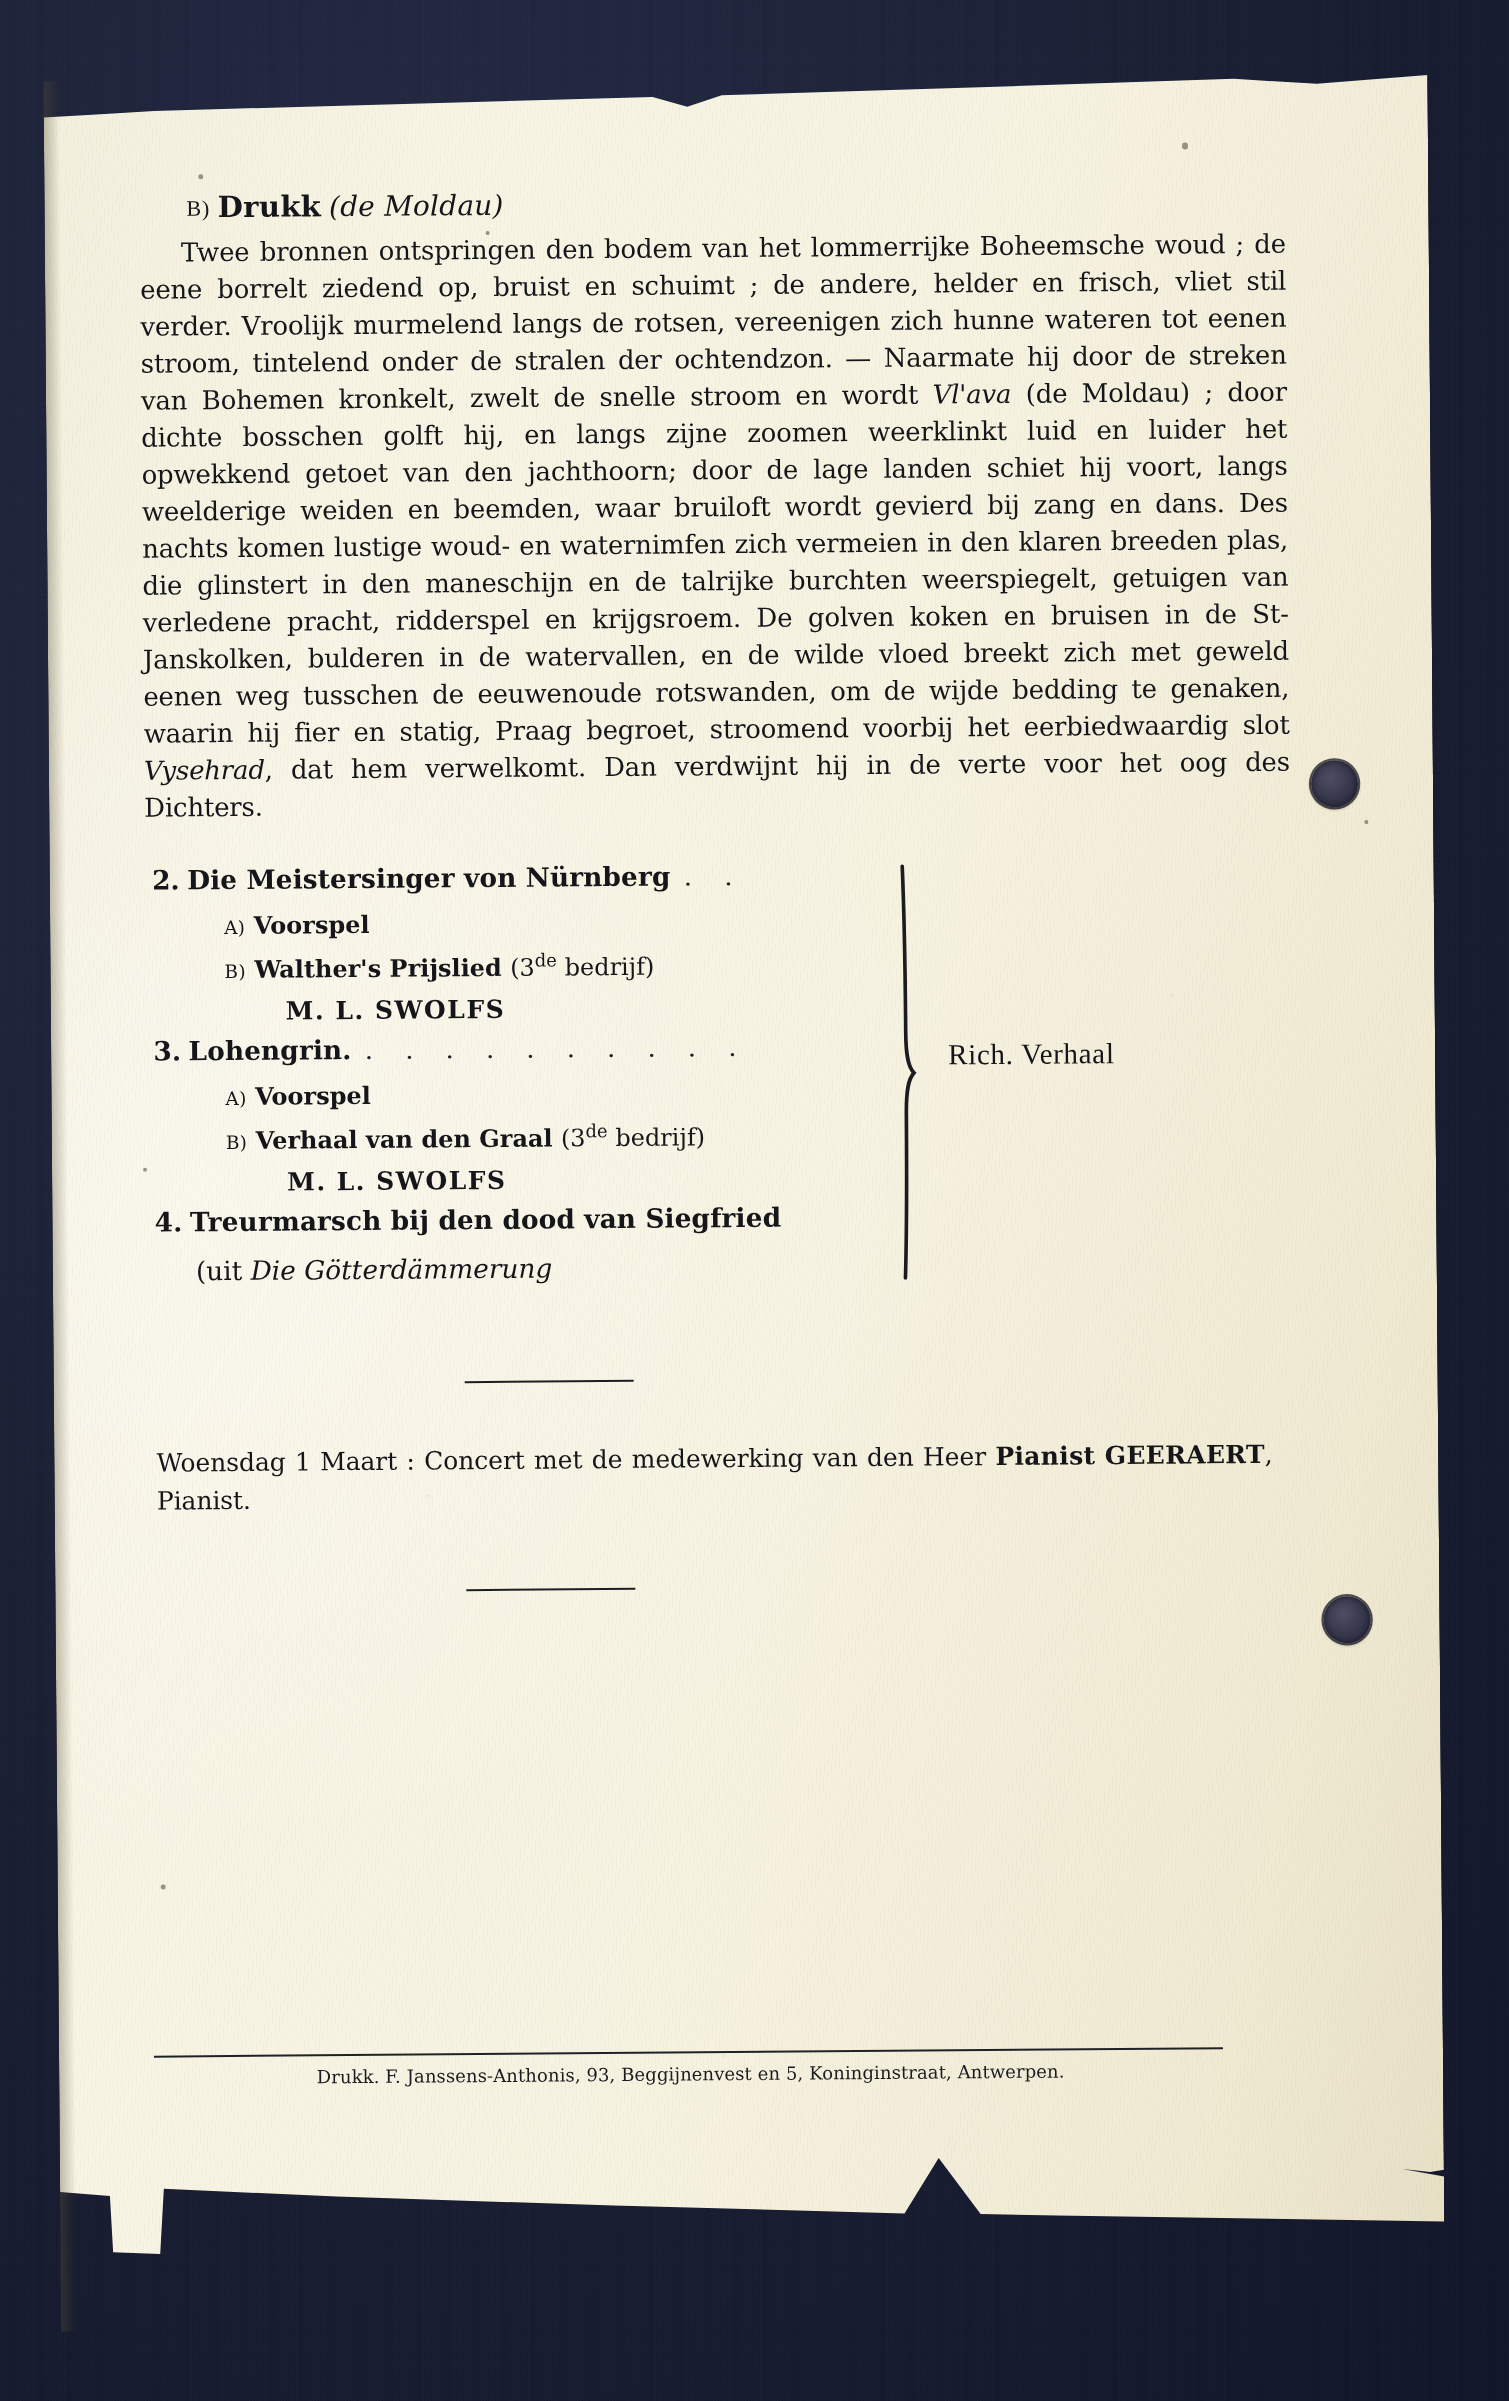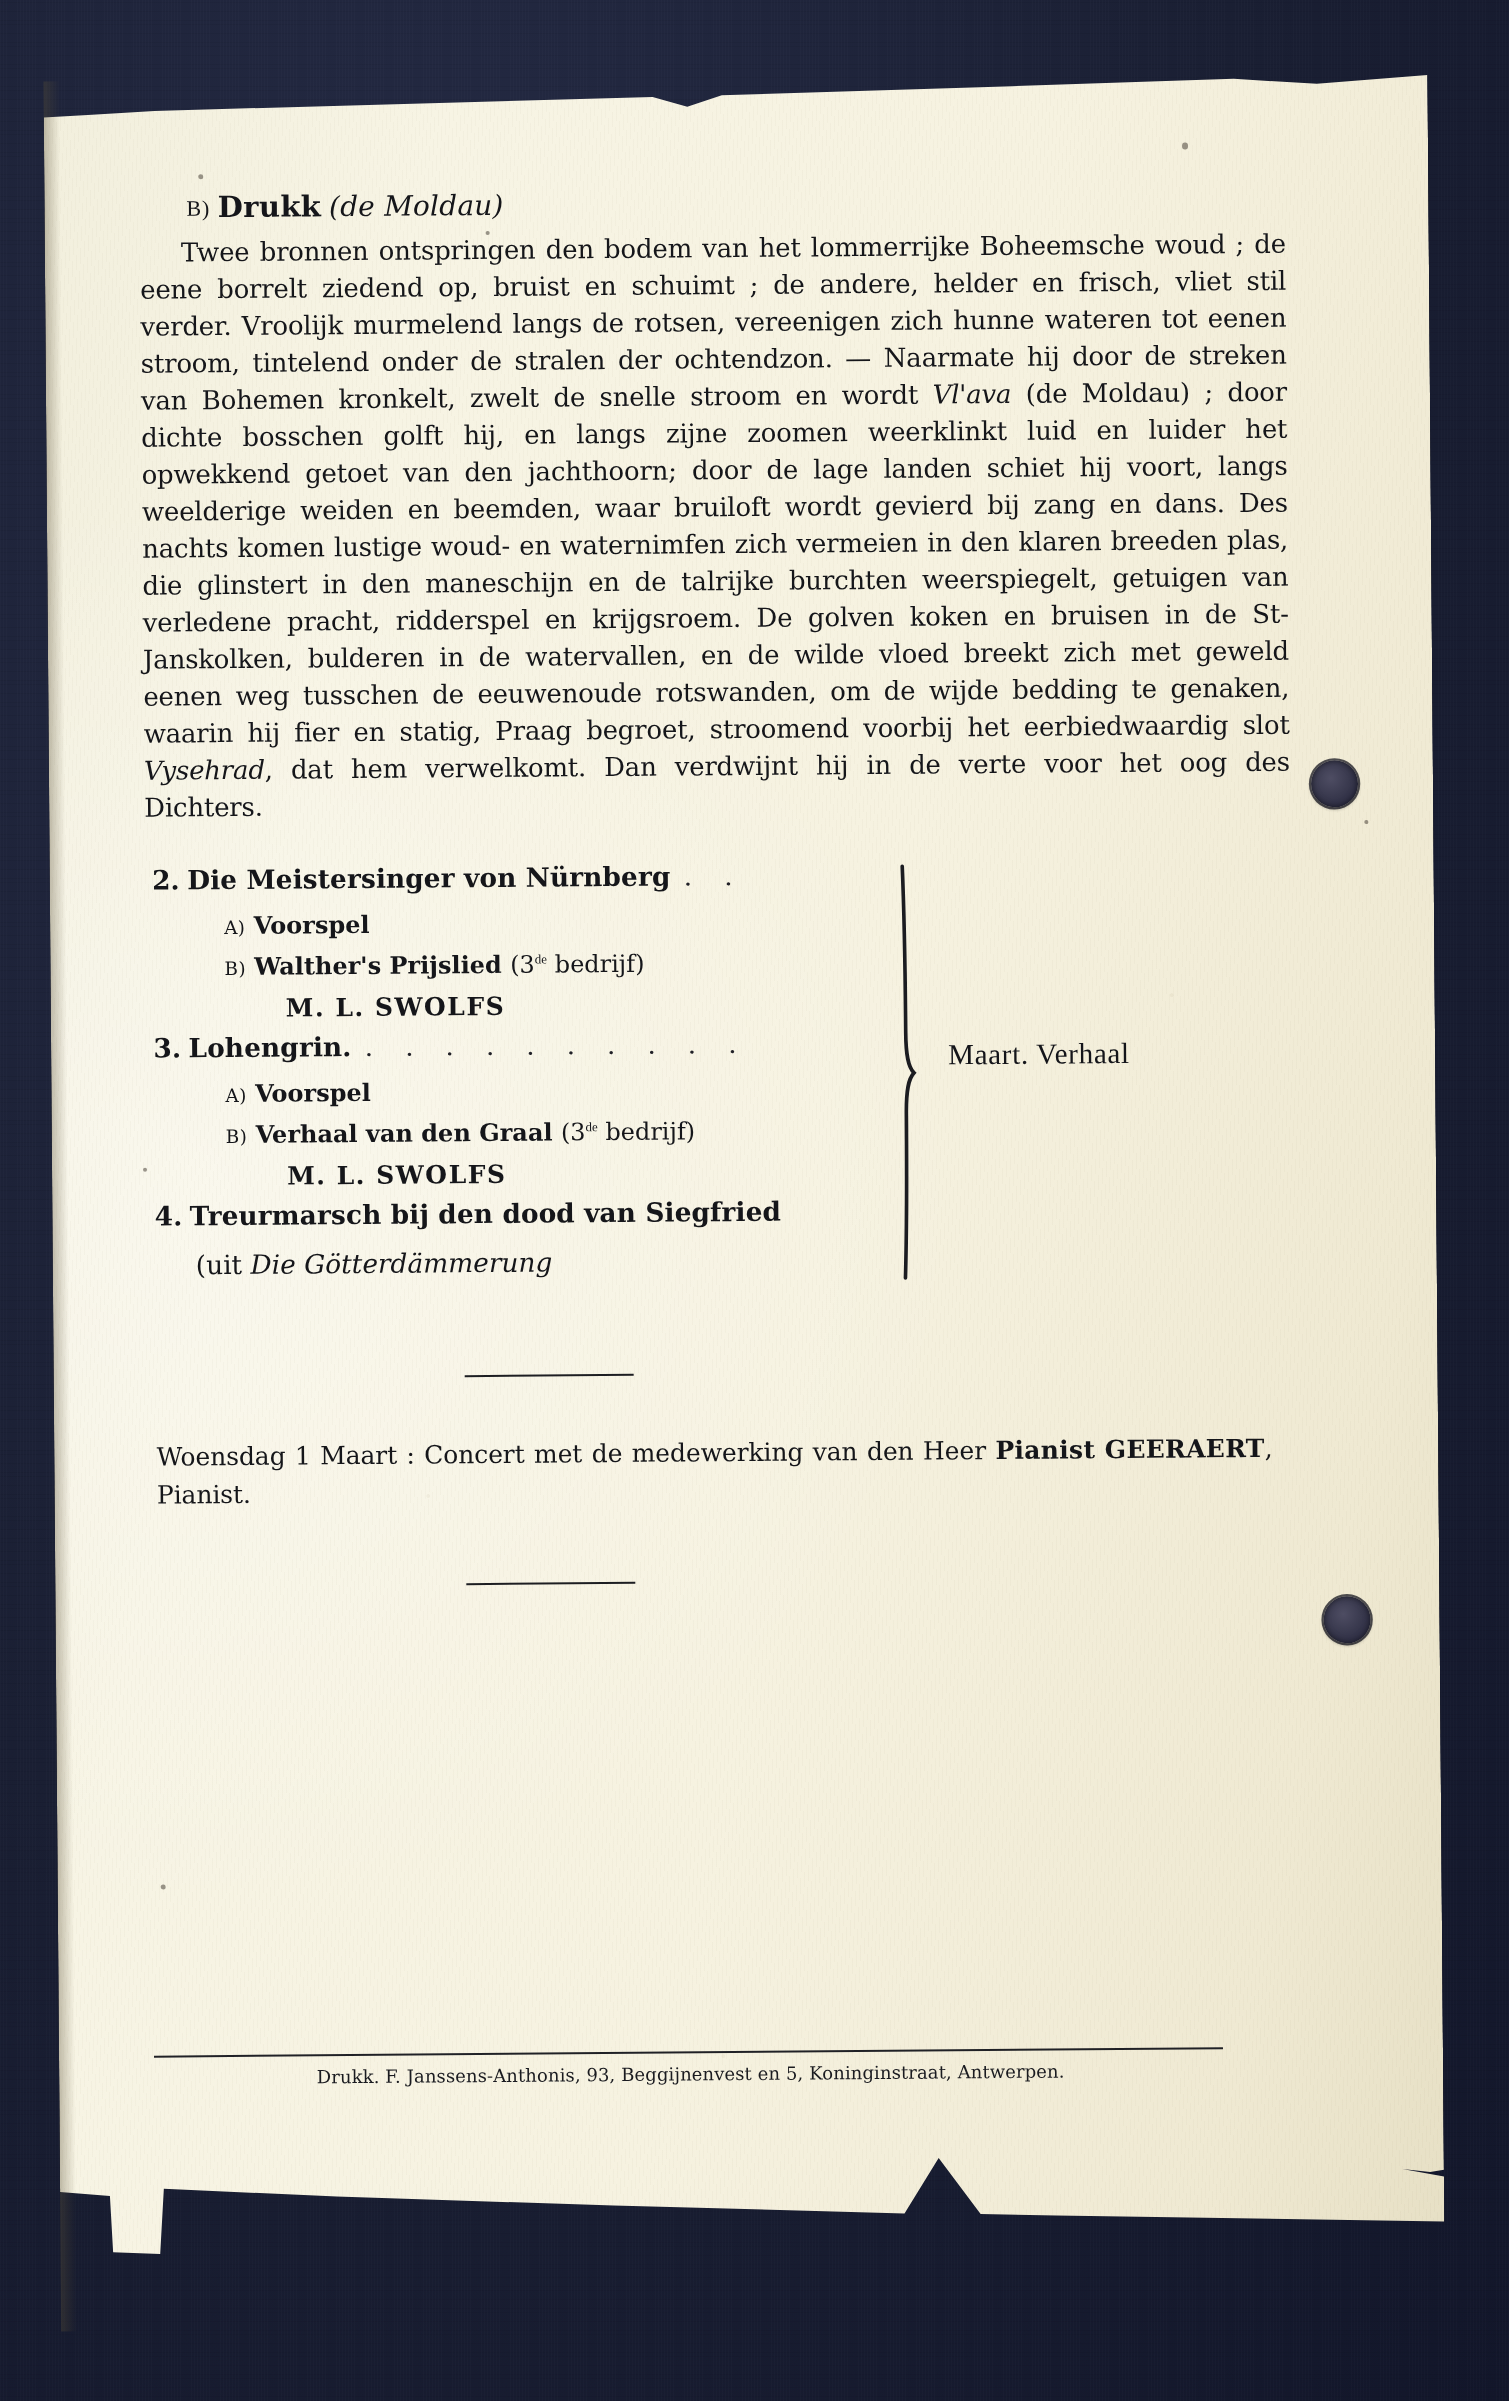--- a/index.html
+++ b/index.html
@@ -143,21 +143,21 @@
     font-size:24px;
     font-weight:700;
     font-family:"DejaVu Serif", serif;
     margin:11.8px 0 0 79px;
     white-space:nowrap;
   }
   .prog-sub .lettermark{
     font-size:18.4px;font-weight:400;letter-spacing:0.4px;
   }
   .prog-sub .act{ font-weight:400; }
-  .prog-sub sup{font-size:13px;font-family:Liberation Serif, serif;}
+  .prog-sub sup{font-size:18px;}
 
   .performer{
     font-size:25px;
     font-weight:700;
     letter-spacing:1.5px;
     font-family:"DejaVu Serif", serif;
     margin:13.2px 0 0 140px;
     white-space:nowrap;
   }
 
@@ -307,21 +307,21 @@
         <div class="prog-cont">
           <span class="lead-plain">(uit </span><span>Die Götterdämmerung</span>
         </div>
       </div>
 
       <svg id="brace" viewBox="0 0 44 570">
         <path d="M 20 2 C 22 60, 23 140, 23 230 C 23 262, 26 278, 34 286 C 26 294, 23 310, 23 342 C 23 432, 22 512, 20 568" fill="none" stroke="#1b1c21" stroke-width="5" stroke-linecap="round"></path>
       </svg>
 
       <div id="composer">
-        <span>Maart.</span>
+        <span>Rich.</span>
         <span>Verhaal</span>
       </div>
     </div>
 
     <div id="rule-1" class="hr-short"></div>
 
     <div id="notice">
       <span>Woensdag 1 Maart : Concert met de medewerking van den Heer </span><b>Pianist</b>
       <b>GEERAERT</b><span>, Pianist.</span>
     </div>

